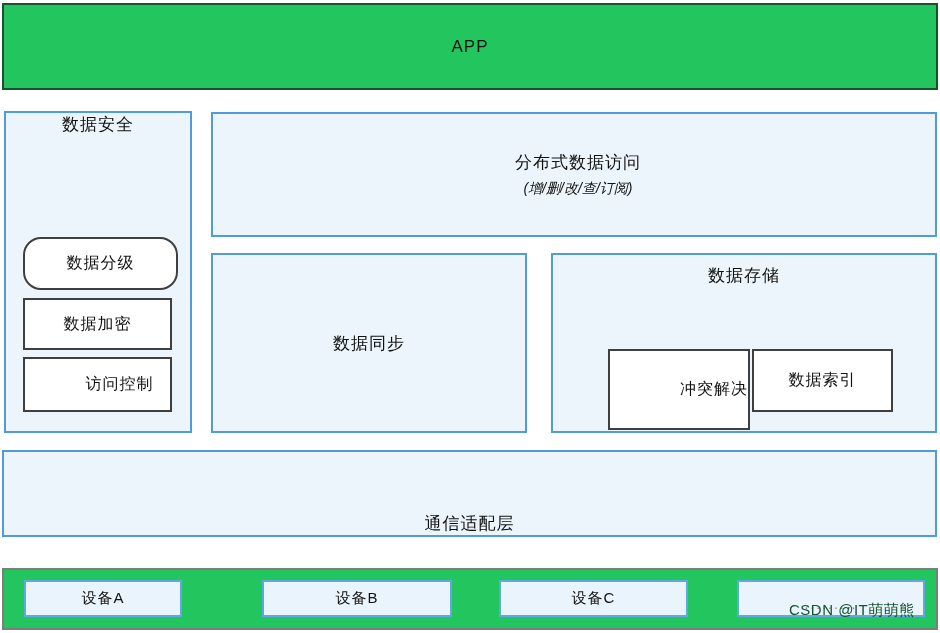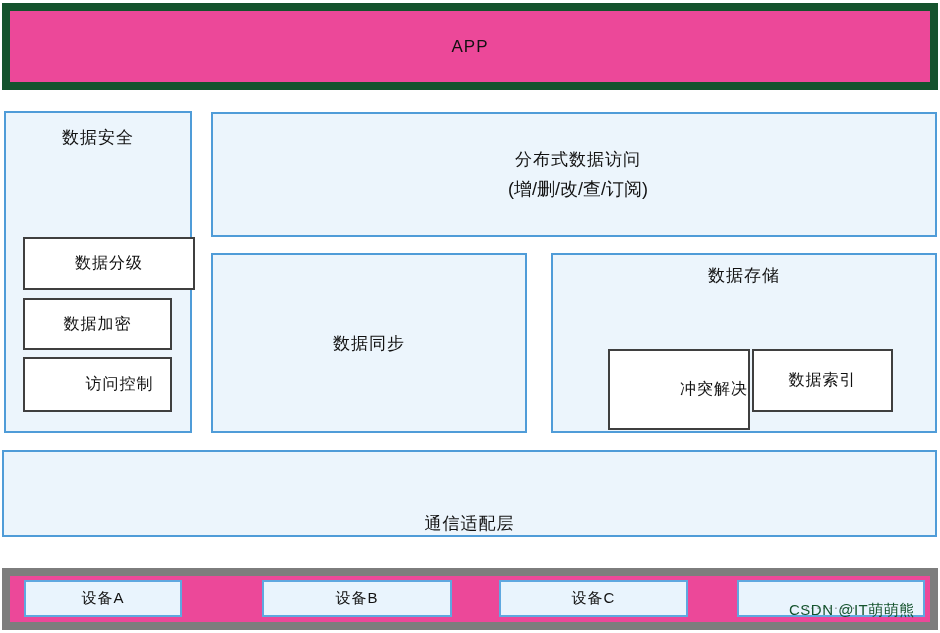--- a/index.html
+++ b/index.html
@@ -12,22 +12,22 @@
     position: relative;
     width: 940px;
     height: 633px;
     background: #ffffff;
     overflow: hidden;
   }
   .box { position: absolute; }
 
   
   .gray-box {
-    background: #ec4899;
-    border: 8px solid #14532d;
+    background: #22c55e;
+    border: 2px solid #14532d;
   }
 
   
   .blue-box {
     background: #ecf5fc;
     border: 2px solid #4f9cd8;
   }
 
   
   .white-box {
@@ -46,21 +46,21 @@
     justify-content: center;
   }
   .col-flex {
     display: flex;
     flex-direction: column;
     align-items: center;
     justify-content: center;
   }
 
   .title-17 { font-size: 17px; letter-spacing: 1px; }
-  .subtitle-15 { font-size: 18px; margin-top: 6px; }
+  .subtitle-15 { font-size: 14px; margin-top: 6px; font-style: italic; }
 
   .box-title-top {
     text-align: center;
     font-size: 17px;
     letter-spacing: 1px;
   }
 
   .device-box {
     position: absolute;
     top: 580px;
@@ -95,23 +95,23 @@
 </head>
 <body>
 
 <div class="canvas">
 
   <div class="box gray-box center-flex" style="left:2px; top:3px; width:936px; height:87px;">
     <span class="title-17">APP</span>
   </div>
 
   <div class="box blue-box" style="left:4px; top:111px; width:188px; height:322px;">
-    <div class="box-title-top" style="margin-top:13px;">数据安全</div>
+    <div class="box-title-top" style="">数据安全</div>
   </div>
-  <div class="box white-box" style="left:23px; top:237px; width:172px; height:53px;">
+  <div class="box white-box" style="left:23px; top:237px; width:155px; height:53px;border-radius:18px;">
     <span>数据分级</span>
   </div>
   <div class="box white-box" style="left:23px; top:298px; width:149px; height:52px;">
     <span>数据加密</span>
   </div>
   <div class="box white-box" style="left:23px; top:357px; width:149px; height:55px;padding-left:44px;">
     <span>访问控制</span>
   </div>
 
   <div class="box blue-box col-flex" style="left:211px; top:112px; width:726px; height:125px;padding-left:8px;">

